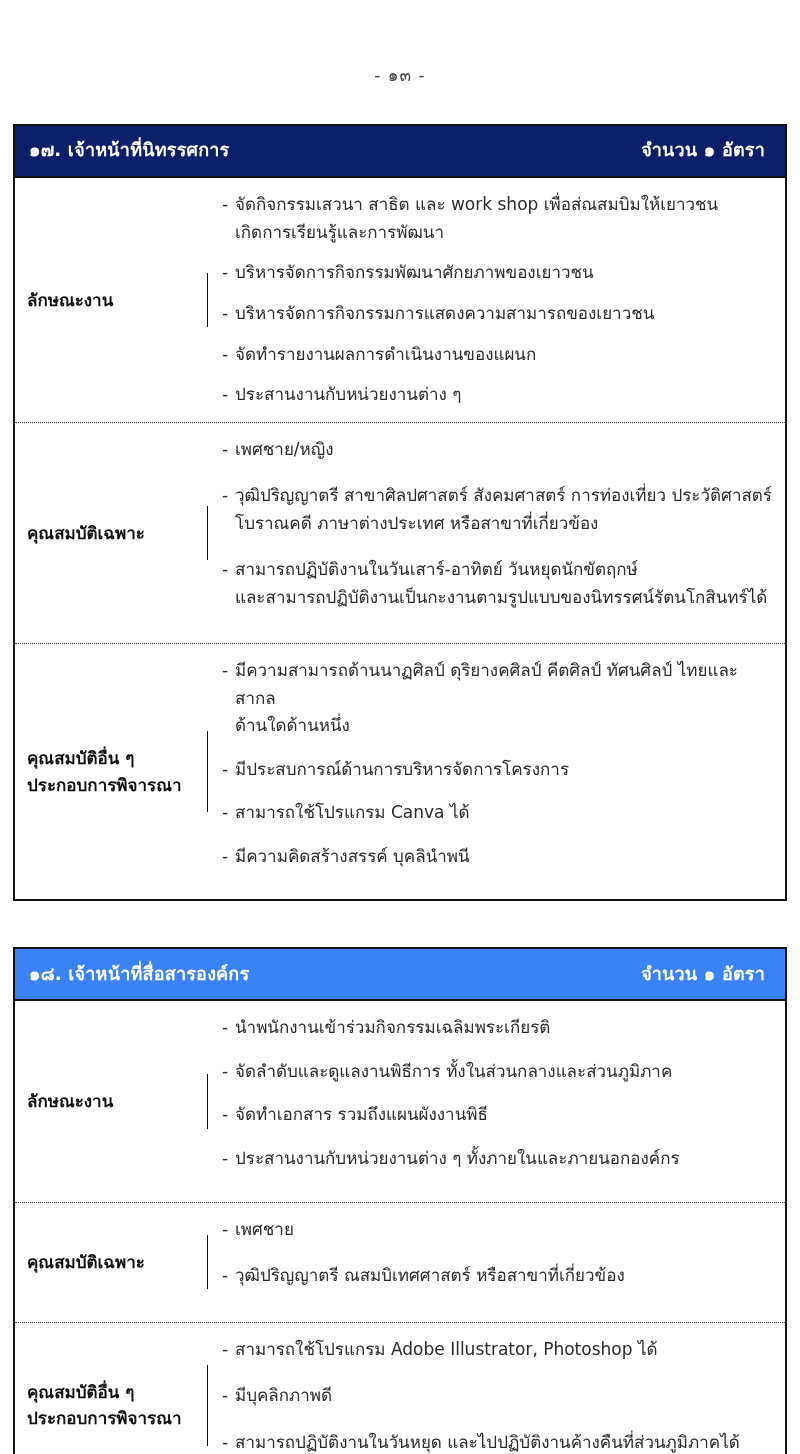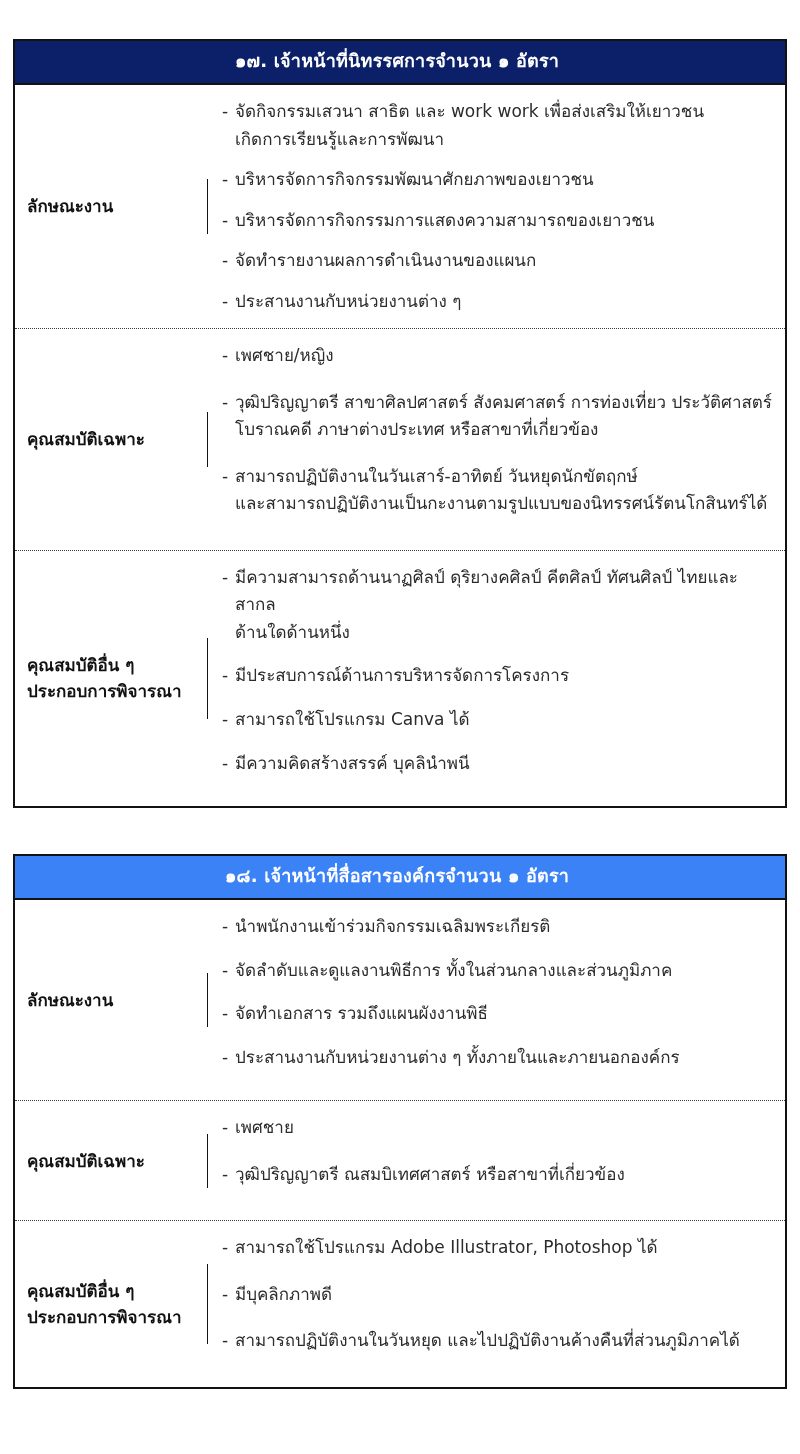--- a/index.html
+++ b/index.html
@@ -50,23 +50,23 @@
     margin-top: 46px;
   }
 
   .table-wrap-1 { margin-top: 39px; }
 
   .tbl-header {
     background: #0b2068;
     color: #ffffff;
     display: flex;
     align-items: center;
-    justify-content: center;
+    justify-content: space-between;
     padding: 10px 14px 12px 14px;
-    height: 44px;
+    height: 52px;
     border-bottom: 2px solid #121212;
   }
   .tbl-header .title {
     font-size: 18px;
     font-weight: 700;
     letter-spacing: 0.2px;
     line-height: 1.1;
     font-family: "DejaVu Sans", "Liberation Sans", sans-serif;
   }
   .tbl-header .count {
@@ -128,36 +128,37 @@
 
   
   .sec-dense .bullet-item { margin-bottom: 16px; }
   .sec-loose .bullet-item { margin-bottom: 19px; }
 </style>
 </head>
 <body>
 
 <div class="page">
 
+  <div class="page-number">- ๑๓ -</div>
 
   <div id="tables-root">
       <div class="job-table table-wrap-1" style="border-color: rgb(18, 18, 18);">
         <div class="tbl-header" style="background: rgb(11, 32, 104); border-bottom-color: rgb(18, 18, 18);">
           <div class="title">๑๗. เจ้าหน้าที่นิทรรศการ</div>
           <div class="count">จำนวน ๑ อัตรา</div>
         </div>
         <div class="tbl-body">
           <div class="tbl-row">
             <div class="cell-label" style="border-right-color: rgb(18, 18, 18);">
               <span class="lbl-line">ลักษณะงาน</span>
             </div>
             <div class="cell-items">
               <div class="bullet-item">
                 <span class="bullet-dash">-</span>
-                <span class="bullet-text">จัดกิจกรรมเสวนา สาธิต และ work work เพื่อส่งเสริมให้เยาวชน
+                <span class="bullet-text">จัดกิจกรรมเสวนา สาธิต และ work shop เพื่อส่ณสมบิมให้เยาวชน
 เกิดการเรียนรู้และการพัฒนา</span>
               </div>
               <div class="bullet-item">
                 <span class="bullet-dash">-</span>
                 <span class="bullet-text">บริหารจัดการกิจกรรมพัฒนาศักยภาพของเยาวชน</span>
               </div>
               <div class="bullet-item">
                 <span class="bullet-dash">-</span>
                 <span class="bullet-text">บริหารจัดการกิจกรรมการแสดงความสามารถของเยาวชน</span>
               </div>

